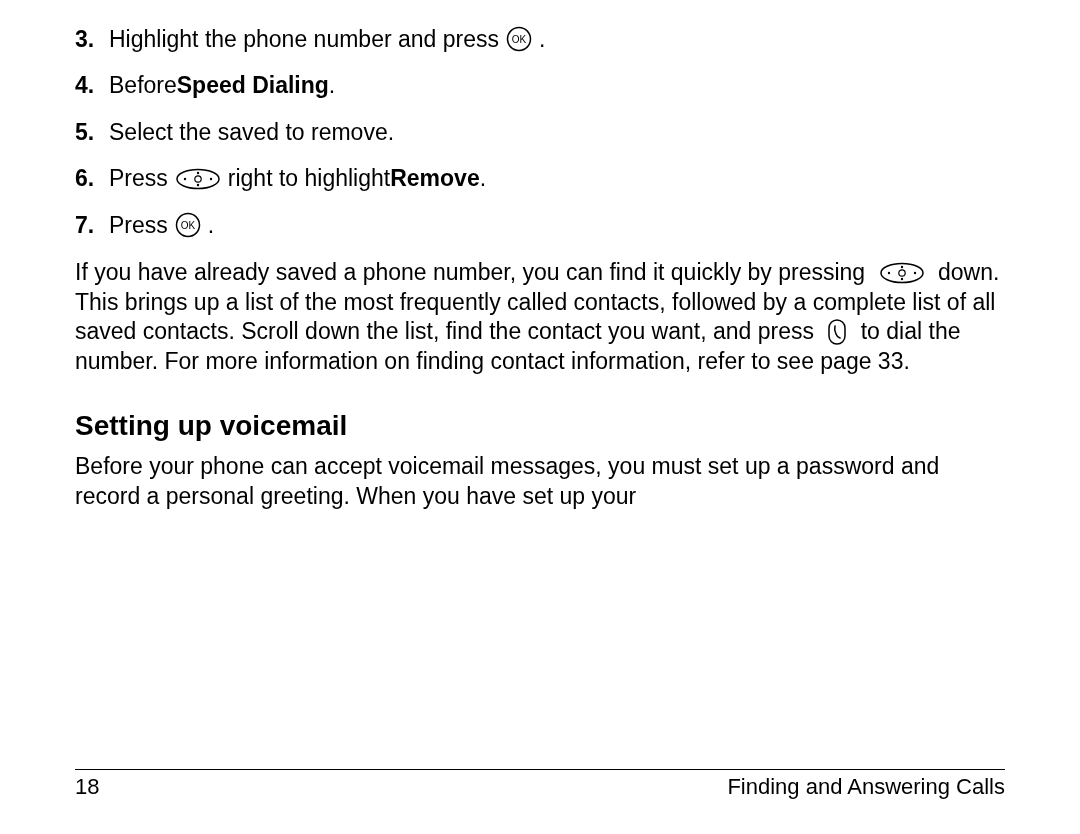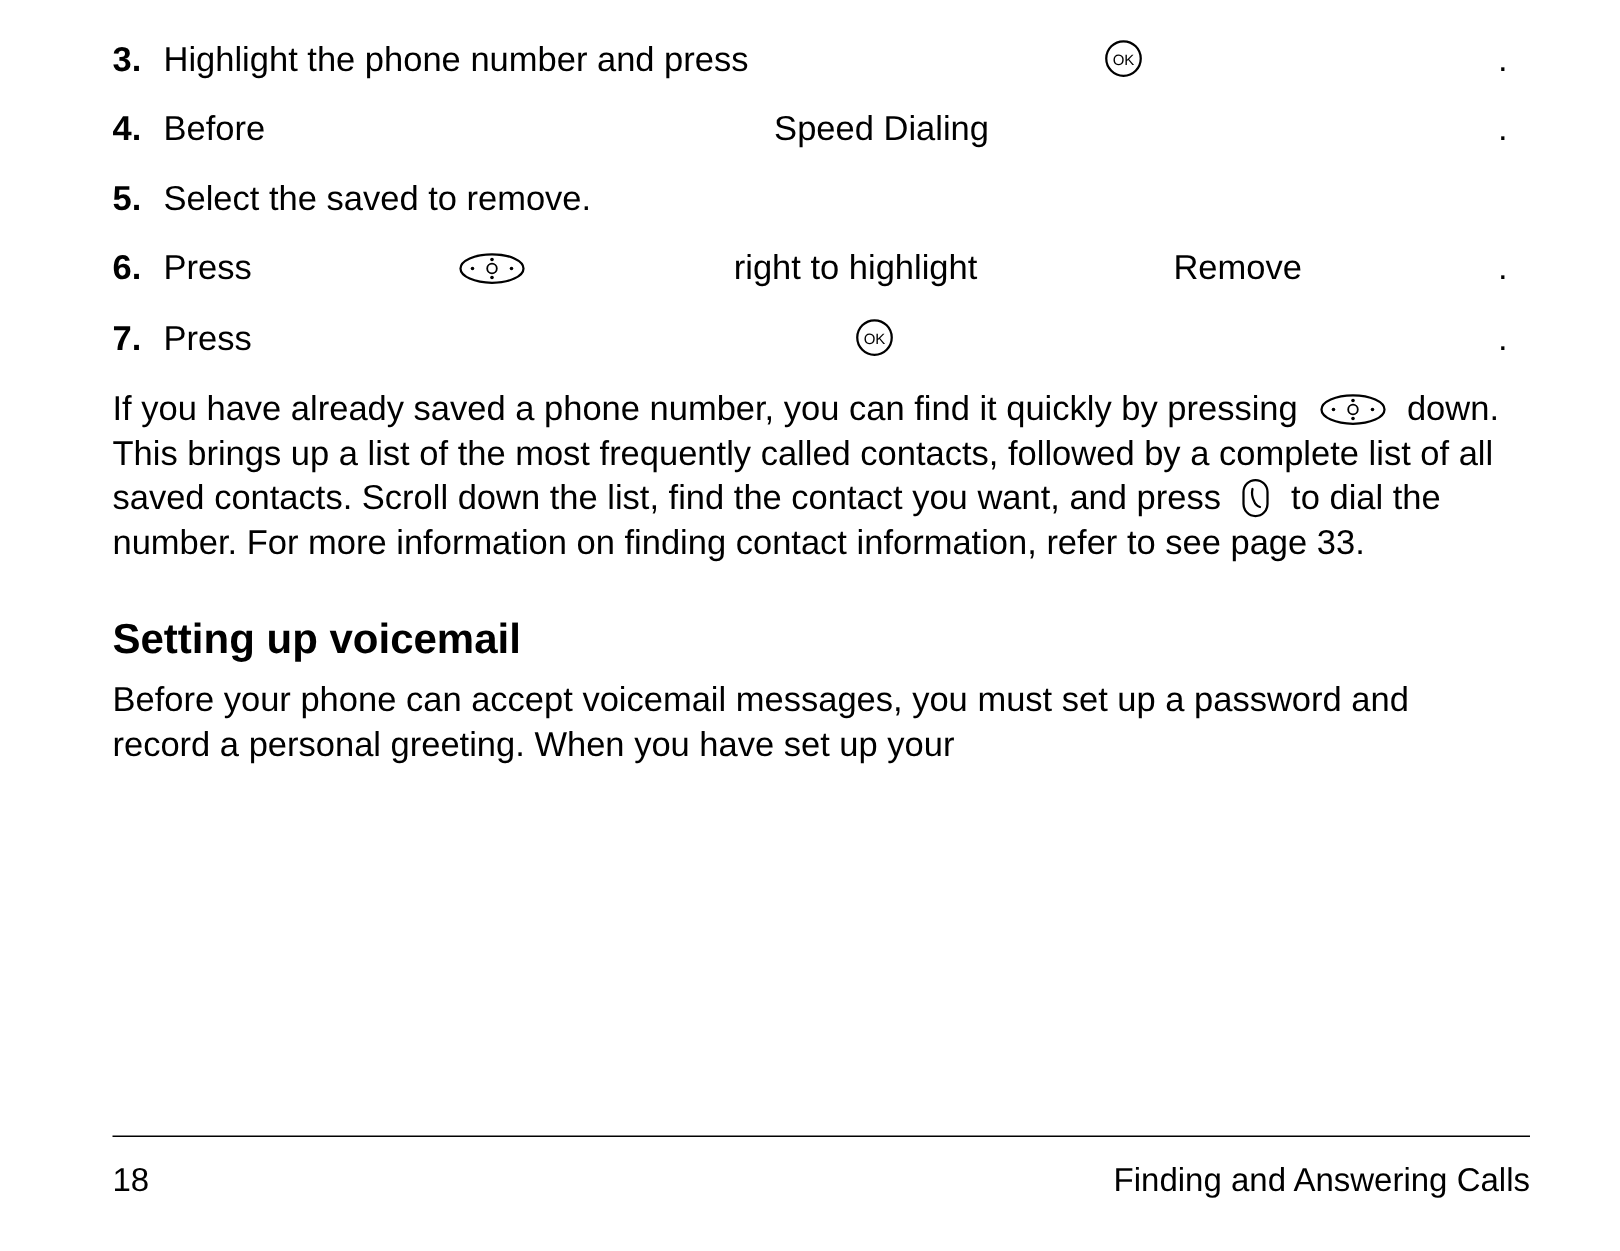--- a/index.html
+++ b/index.html
@@ -35,55 +35,54 @@
     font-weight: 700;
     width: 34px;
     flex: 0 0 34px;
   }
   ol.steps > li .body {
     flex: 1;
     display: flex;
     flex-wrap: wrap;
     align-items: center;
     gap: 0;
-    justify-content: space-between;
   }
   ol.steps > li .body span.txt {
     display: inline;
   }
   ol.steps > li .body .icon-slot {
     display: inline-flex;
     align-items: center;
     margin: 0 7px;
   }
-  b { font-weight: 400; }
+  b { font-weight: 700; }
   h2 {
     font-size: 28px;
     font-weight: 700;
     margin: 34px 0 10px 0;
   }
   p.para {
     font-size: 23px;
     line-height: 1.28;
     margin: 0 0 4px 0;
   }
   .inline-icon {
     display: inline-flex;
     vertical-align: middle;
     margin: 0 7px;
     position: relative;
     top: -1px;
   }
   .footer {
     position: absolute;
     left: 75px;
-    right: 60px;
+    right: 75px;
     bottom: 34px;
     border-top: 1px solid #000;
-    padding-top: 16px;
+    padding-top: 4px;
     display: flex;
     justify-content: space-between;
     font-size: 22px;
   }
   
 </style>
 </head>
 <body>
 
 <div class="page">

